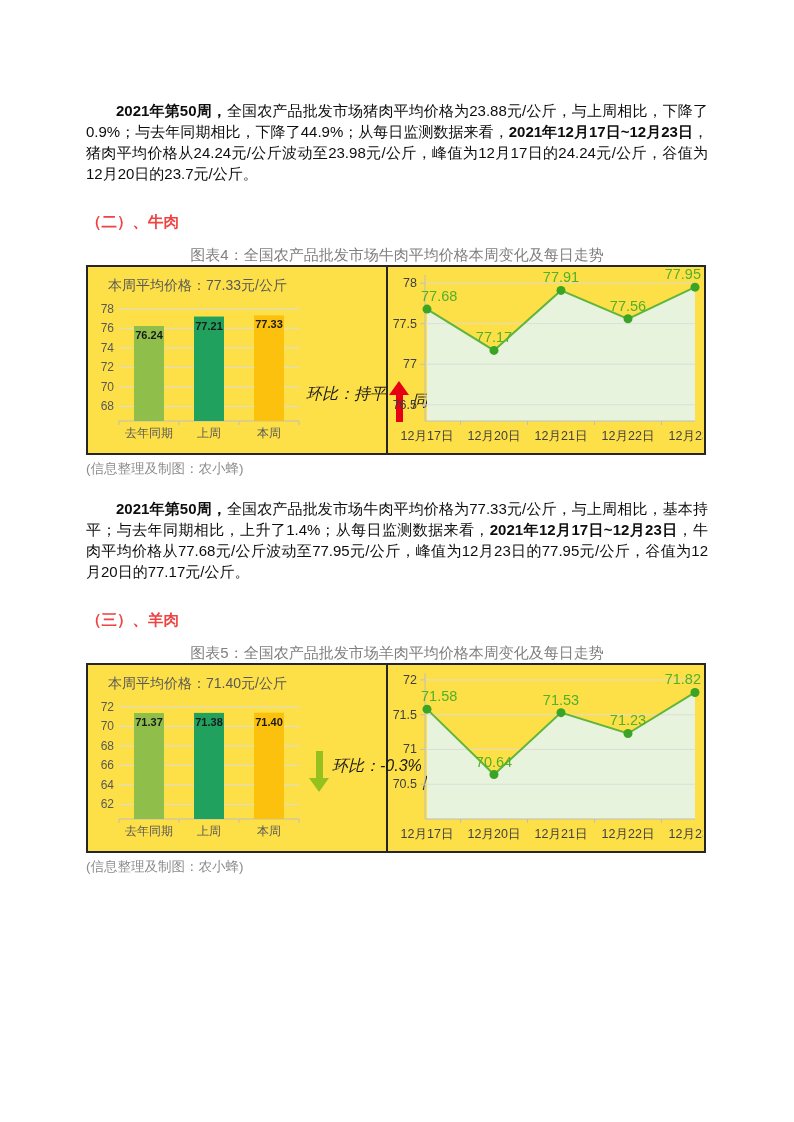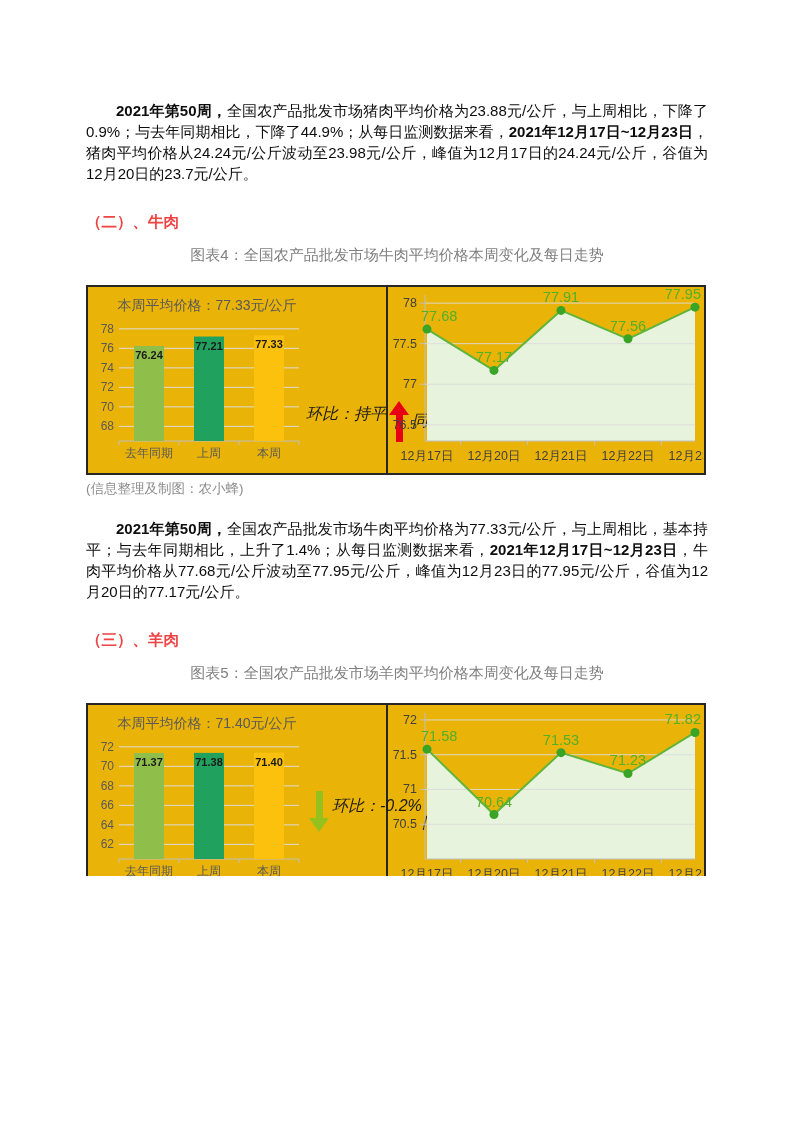--- a/index.html
+++ b/index.html
@@ -6,21 +6,21 @@
   body{font-family:"Liberation Sans","DejaVu Sans",sans-serif;color:#000;}
   .page{position:relative;width:794px;height:876px;background:#fff;overflow:hidden;}
   .content{width:622px;margin:0 auto;}
   .para{font-size:15px;line-height:21px;text-align:justify;text-indent:2em;margin:0;color:#0d0d0d;}
   .para b{font-weight:700;}
   .p1{padding-top:100px;}
   .p2{margin-top:20px;}
   .p3{margin-top:15px;}
   .sec-heading{font-size:15.5px;font-weight:700;margin:28px 0 0 0;color:#ef4444;}
   .fig-title{font-size:15px;color:#7f7f7f;text-align:center;margin-top:13px;}
-  .figure{display:flex;width:620px;margin-top:20px;border:2px solid #262626;box-sizing:border-box;background:#eab308;text-align:center;}
+  .figure{display:flex;width:620px;margin-top:0;border:2px solid #262626;box-sizing:border-box;background:#fde047;}
   .cell-left{width:300px;border-right:2px solid #262626;display:flex;padding:6px 0 2px 4px;box-sizing:border-box;}
   .cell-right{flex:1;display:flex;align-items:flex-start;justify-content:center;padding-top:2px;}
   .bar-wrap{width:214px;}
   .chart-title{font-size:14px;color:#595959;margin:4px 0 2px 16px;white-space:nowrap;}
   .ind-col{flex:1;display:flex;align-items:center;font-size:16px;color:#1a1a1a;font-style:italic;}
   .ind-text{white-space:nowrap;}
   .arr{width:26px;}
   .arr .head-up{width:0;height:0;border-left:10px solid transparent;border-right:10px solid transparent;border-bottom:14px solid #e60012;margin:0 auto;}
   .arr .head-down{width:0;height:0;border-left:10px solid transparent;border-right:10px solid transparent;border-top:14px solid #95c11f;margin:0 auto;}
   .arr .shaft{width:7px;height:27px;margin:0 auto;}
@@ -166,21 +166,21 @@
               <rect x="162" y="17.70247933884287" width="30" height="106.29752066115714" fill="#fcc10c"></rect>
               <text x="177" y="30.70247933884287" text-anchor="middle" font-size="11" font-weight="700" fill="#1a1a1a">71.40</text>
               <text x="177" y="140" text-anchor="middle" font-size="12" fill="#595959">本周</text>
             </svg>
         </div>
         <div class="ind-col ind-mutton">
           <div class="arr arr-down">
               <div class="shaft"></div>
               <div class="head-down"></div>
             </div>
-          <div class="ind-text mom"><span>环比：</span><span>-0.2%</span></div>
+          <div class="ind-text mom"><span>环比：</span><span>-0.3%</span></div>
           <div class="ind-text yoy"><span>同比：</span><span>持平</span></div>
         </div>
       </div>
       <div class="cell-right">
         <svg width="314" height="180" viewBox="0 0 314 180">
             <polygon points="38,42.152380952380774 105,107.50476190476174 172,45.628571428571064 239,66.48571428571378 306,25.4666666666668 306,152 38,152" fill="#e7f3dc"></polygon>
             <line x1="36" y1="12.952380952380576" x2="306" y2="12.952380952380576" stroke="#dcdcdc" stroke-width="1" opacity="0.9"></line>
             <line x1="31" y1="12.952380952380576" x2="36" y2="12.952380952380576" stroke="#bfbfbf" stroke-width="1"></line>
             <text x="28" y="16.952380952380576" text-anchor="end" font-size="12.5" fill="#404040">72</text>
             <line x1="36" y1="47.71428571428543" x2="306" y2="47.71428571428543" stroke="#dcdcdc" stroke-width="1" opacity="0.9"></line>

